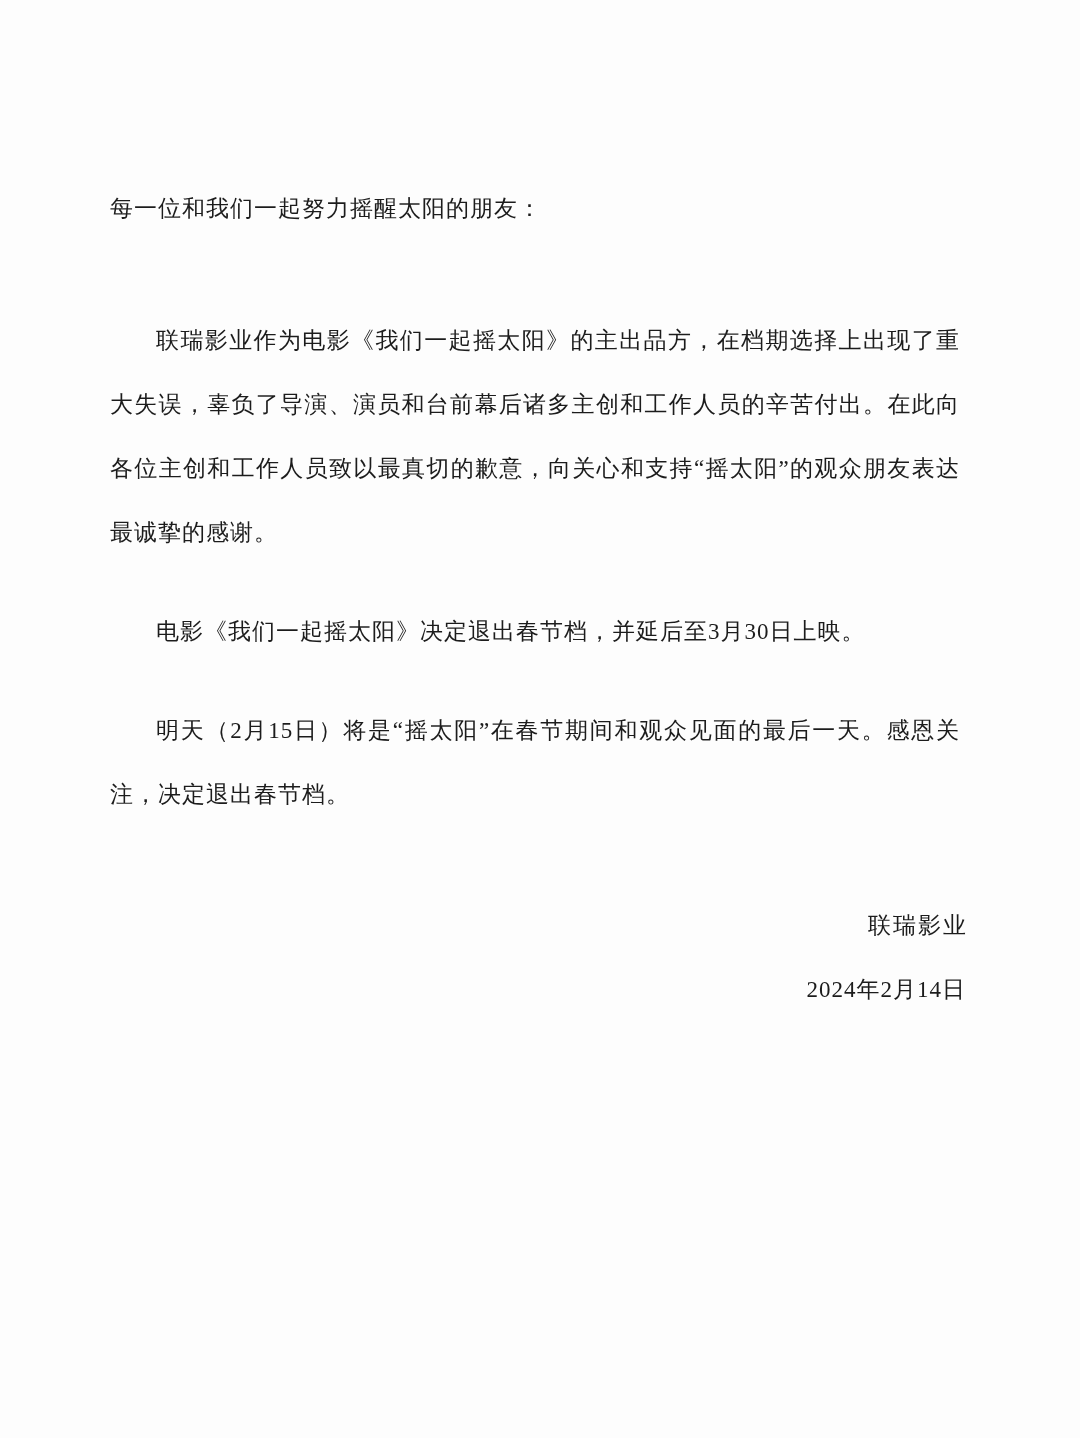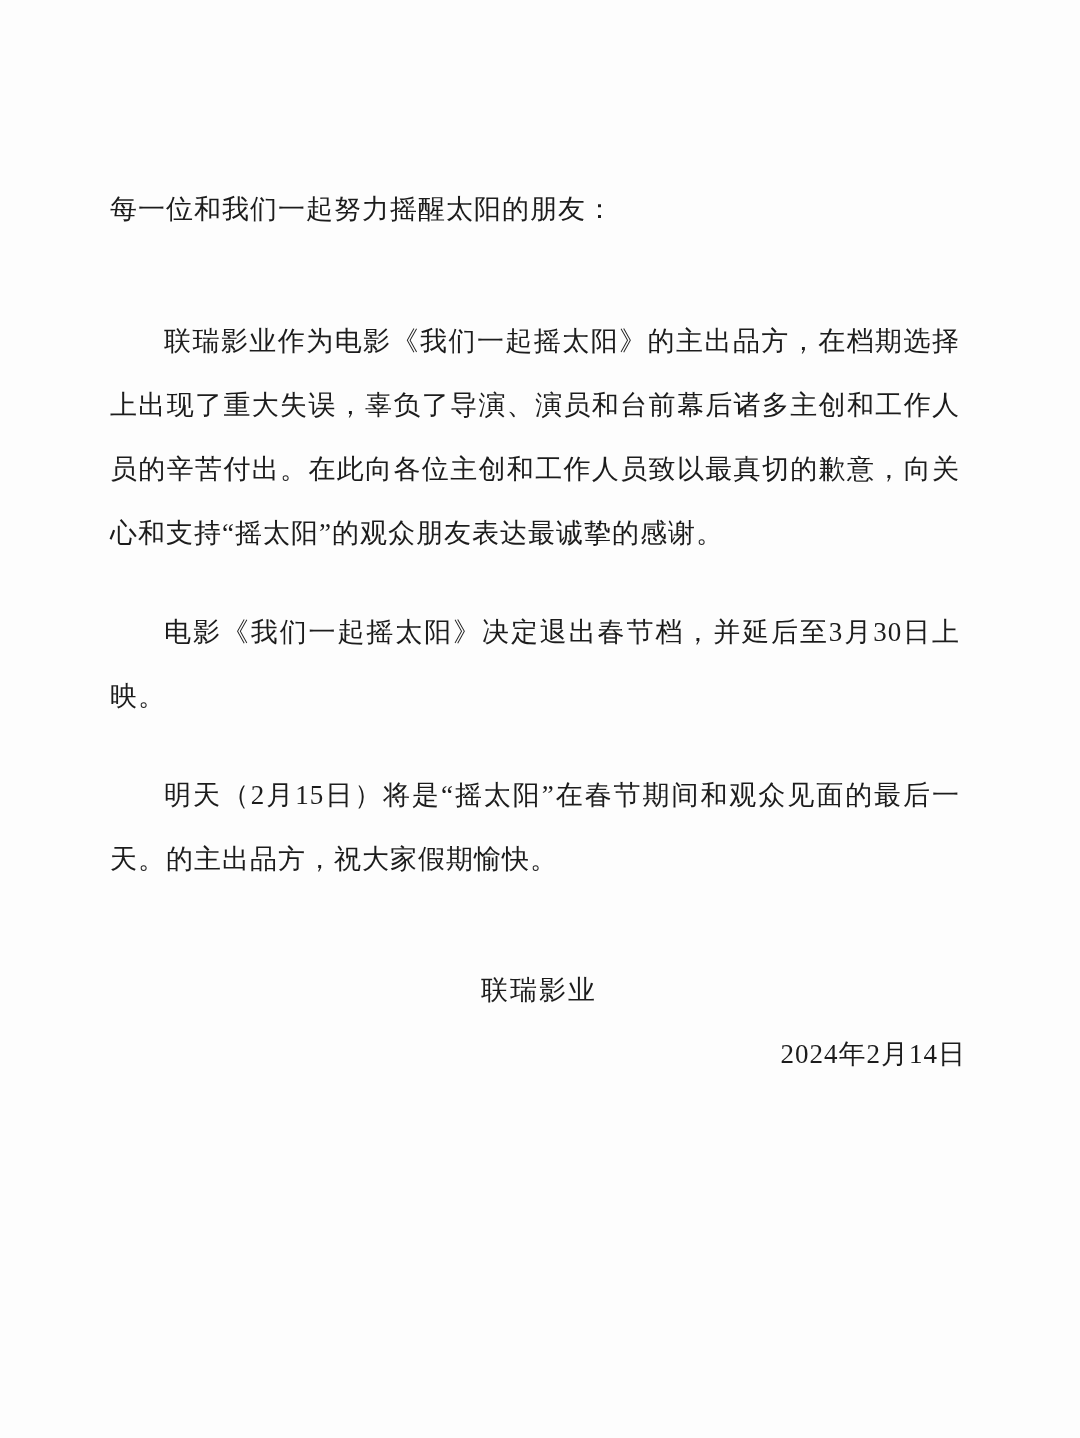--- a/index.html
+++ b/index.html
@@ -8,21 +8,21 @@
     background: #ffffff;
   }
   .page {
     position: relative;
     width: 1080px;
     height: 1438px;
     margin: 0 auto;
     background: #fdfdfd;
     color: #1c1c1c;
     font-family: "Liberation Serif", "DejaVu Serif", serif;
-    font-size: 27px;
+    font-size: 23px;
     line-height: 64px;
     overflow: hidden;
     box-sizing: border-box;
   }
   .content {
     position: absolute;
     top: 177px;
     left: 110px;
     right: 112px;
   }
@@ -40,41 +40,40 @@
   }
   .para:first-of-type {
     margin-top: 0;
   }
   .signature-block {
     margin-top: 67px;
     text-align: right;
   }
   .signature-line {
     letter-spacing: 2px;
-    text-align: center;
   }
   .date-line {
     letter-spacing: 1px;
     padding-right: 2px;
   }
 </style>
 </head>
 <body>
 
 <div class="page">
   <div class="content">
 
     <div class="salutation">每一位和我们一起努力摇醒太阳的朋友：</div>
 
     <p class="para">联瑞影业作为电影《我们一起摇太阳》的主出品方，在档期选择上出现了重大失误，辜负了导演、演员和台前幕后诸多主创和工作人员的辛苦付出。在此向各位主创和工作人员致以最真切的歉意，向关心和支持“摇太阳”的观众朋友表达最诚挚的感谢。</p>
 
     <p class="para">电影《我们一起摇太阳》决定退出春节档，并延后至3月30日上映。</p>
 
 
-    <p class="para">明天（2月15日）将是“摇太阳”在春节期间和观众见面的最后一天。的主出品方，祝大家假期愉快。</p>
+    <p class="para">明天（2月15日）将是“摇太阳”在春节期间和观众见面的最后一天。感恩关注，决定退出春节档。</p>
 
     <div class="signature-block">
       <div class="signature-line">联瑞影业</div>
       <div class="date-line">2024年2月14日</div>
     </div>
 
   </div>
 </div>
 
 </body></html>

